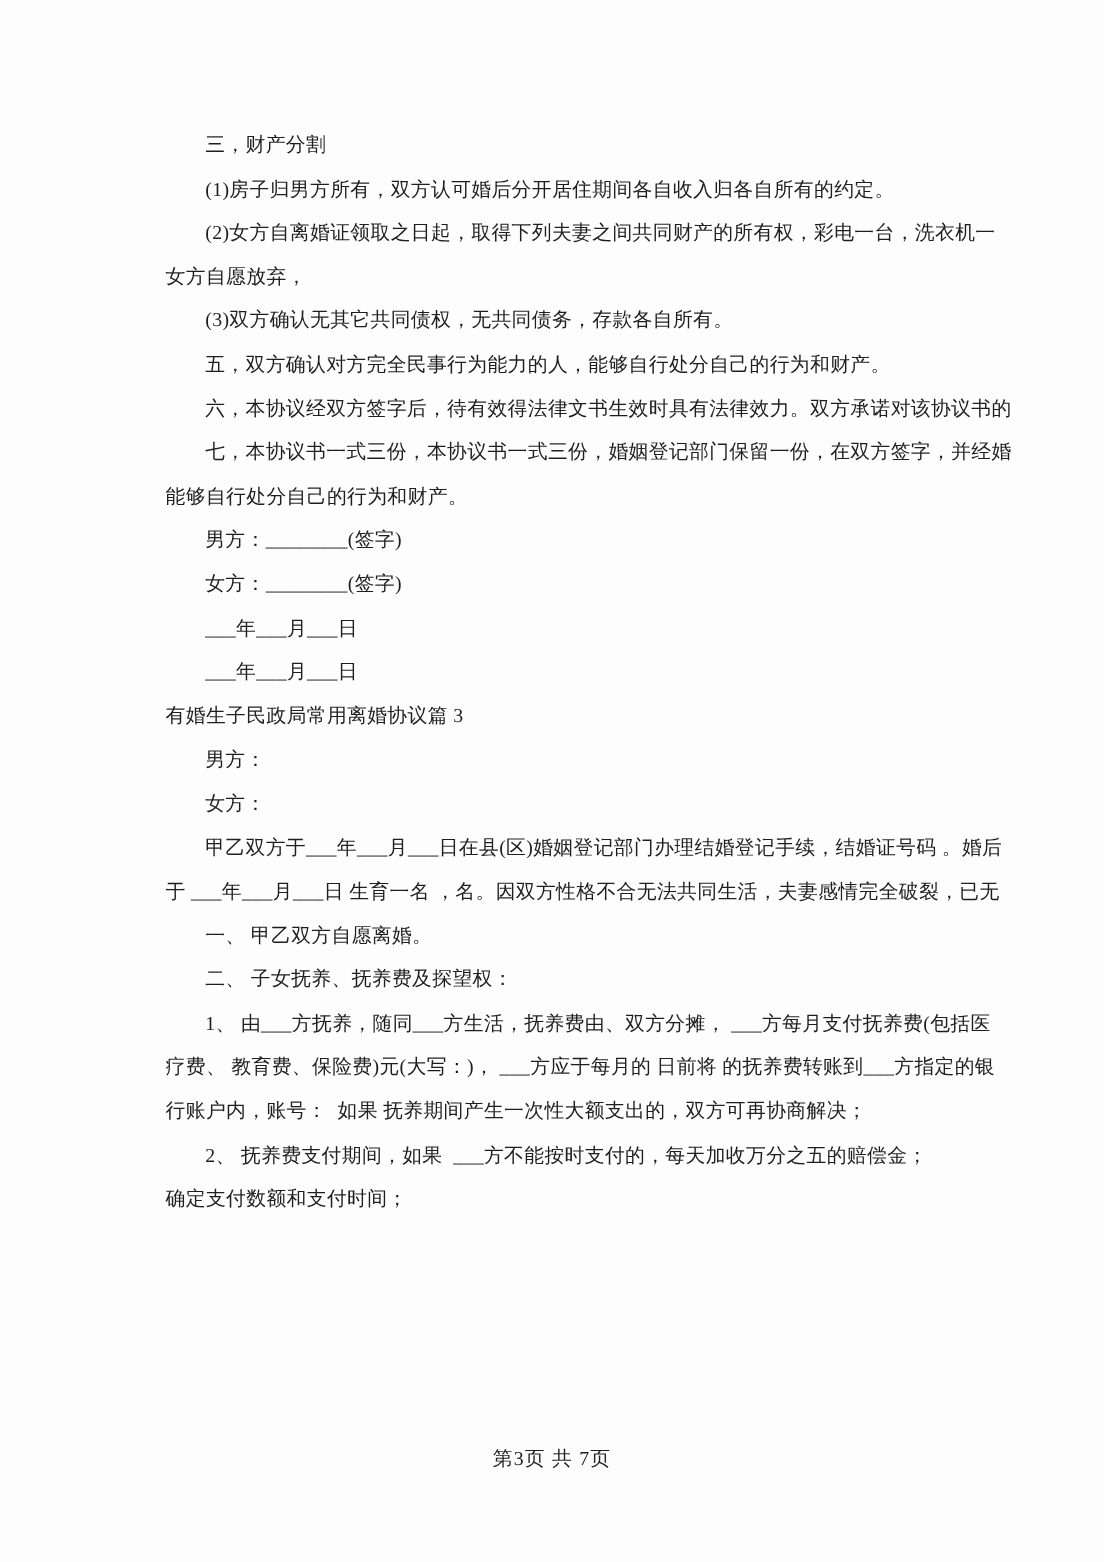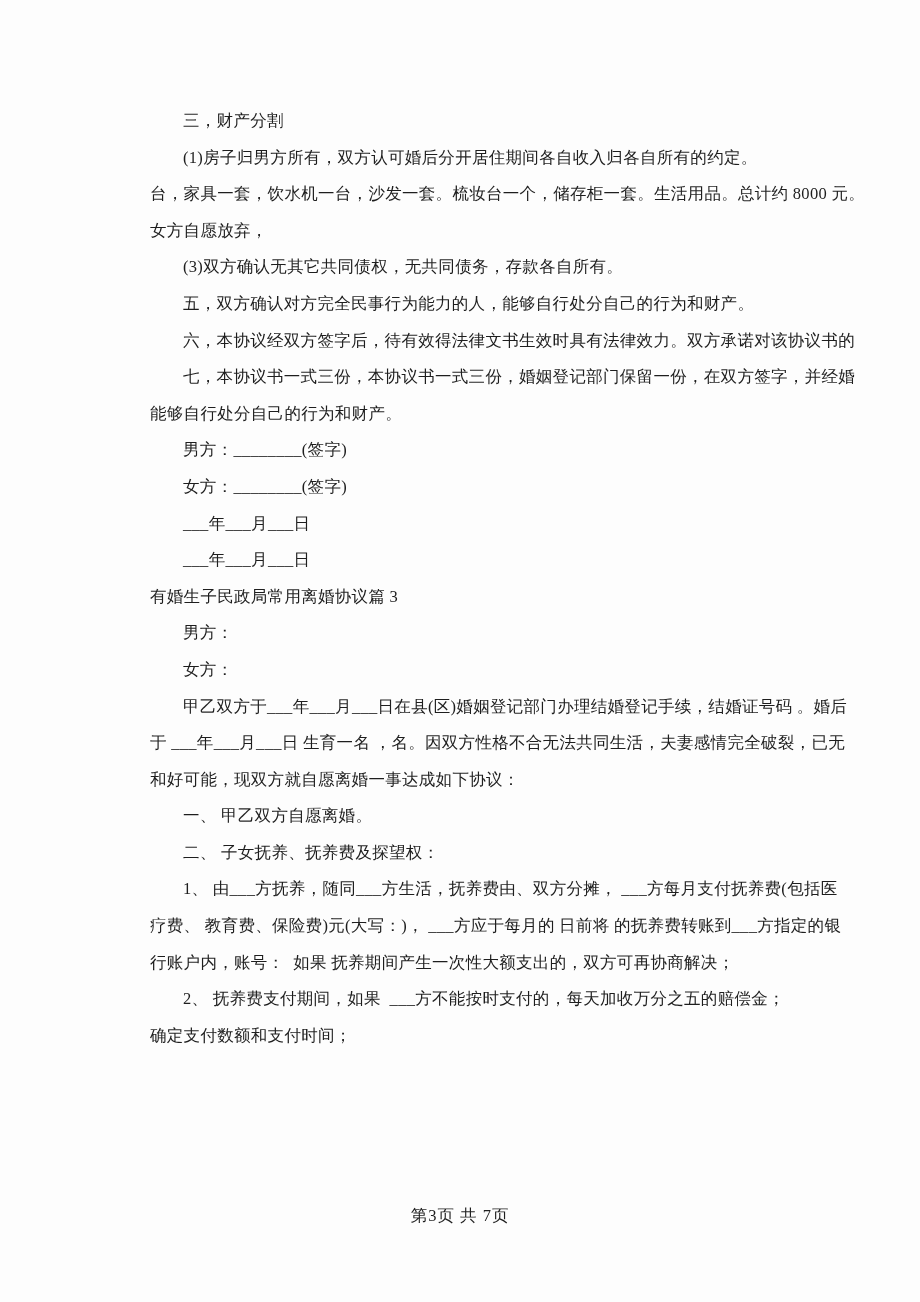--- a/index.html
+++ b/index.html
@@ -21,21 +21,20 @@
     top: 103px;
     left: 138px;
     width: 654px;
   }
   .line {
     font-size: 16.5px;
     line-height: 36.6px;
     height: 36.6px;
     white-space: pre;
     letter-spacing: 0.3px;
-    margin-left: 12px;
   }
   .indent {
     padding-left: 33px;
   }
   .footer {
     position: absolute;
     top: 1198px;
     left: 0;
     width: 920px;
     text-align: center;
@@ -44,37 +43,36 @@
     letter-spacing: 1px;
   }
 </style>
 </head>
 <body>
 
 <div class="page">
   <div class="doc">
     <div class="line indent">三，财产分割</div>
     <div class="line indent">(1)房子归男方所有，双方认可婚后分开居住期间各自收入归各自所有的约定。</div>
-    <div class="line">台，家具一套，饮水机一台，沙发一套。梳妆台一个，储存柜一套。生活用品。总计约 8000 元。</div>
+    <div class="line indent">(2)女方自离婚证领取之日起，取得下列夫妻之间共同财产的所有权，彩电一台，洗衣机一</div>
     <div class="line">女方自愿放弃，</div>
     <div class="line indent">(3)双方确认无其它共同债权，无共同债务，存款各自所有。</div>
     <div class="line indent">五，双方确认对方完全民事行为能力的人，能够自行处分自己的行为和财产。</div>
     <div class="line indent">六，本协议经双方签字后，待有效得法律文书生效时具有法律效力。双方承诺对该协议书的</div>
     <div class="line indent">七，本协议书一式三份，本协议书一式三份，婚姻登记部门保留一份，在双方签字，并经婚</div>
     <div class="line">能够自行处分自己的行为和财产。</div>
     <div class="line indent">男方：________(签字)</div>
     <div class="line indent">女方：________(签字)</div>
     <div class="line indent">___年___月___日</div>
     <div class="line indent">___年___月___日</div>
     <div class="line">有婚生子民政局常用离婚协议篇 3</div>
     <div class="line indent">男方：</div>
     <div class="line indent">女方：</div>
     <div class="line indent">甲乙双方于___年___月___日在县(区)婚姻登记部门办理结婚登记手续，结婚证号码 。婚后</div>
     <div class="line">于 ___年___月___日 生育一名 ，名。因双方性格不合无法共同生活，夫妻感情完全破裂，已无</div>
-    <div class="line">和好可能，现双方就自愿离婚一事达成如下协议：</div>
     <div class="line indent">一、 甲乙双方自愿离婚。</div>
     <div class="line indent">二、 子女抚养、抚养费及探望权：</div>
     <div class="line indent">1、 由___方抚养，随同___方生活，抚养费由、双方分摊， ___方每月支付抚养费(包括医</div>
     <div class="line">疗费、 教育费、保险费)元(大写：)， ___方应于每月的 日前将 的抚养费转账到___方指定的银</div>
     <div class="line">行账户内，账号：  如果 抚养期间产生一次性大额支出的，双方可再协商解决；</div>
     <div class="line indent">2、 抚养费支付期间，如果  ___方不能按时支付的，每天加收万分之五的赔偿金；</div>
     <div class="line">确定支付数额和支付时间；</div>
   </div>
 
   <div class="footer">

